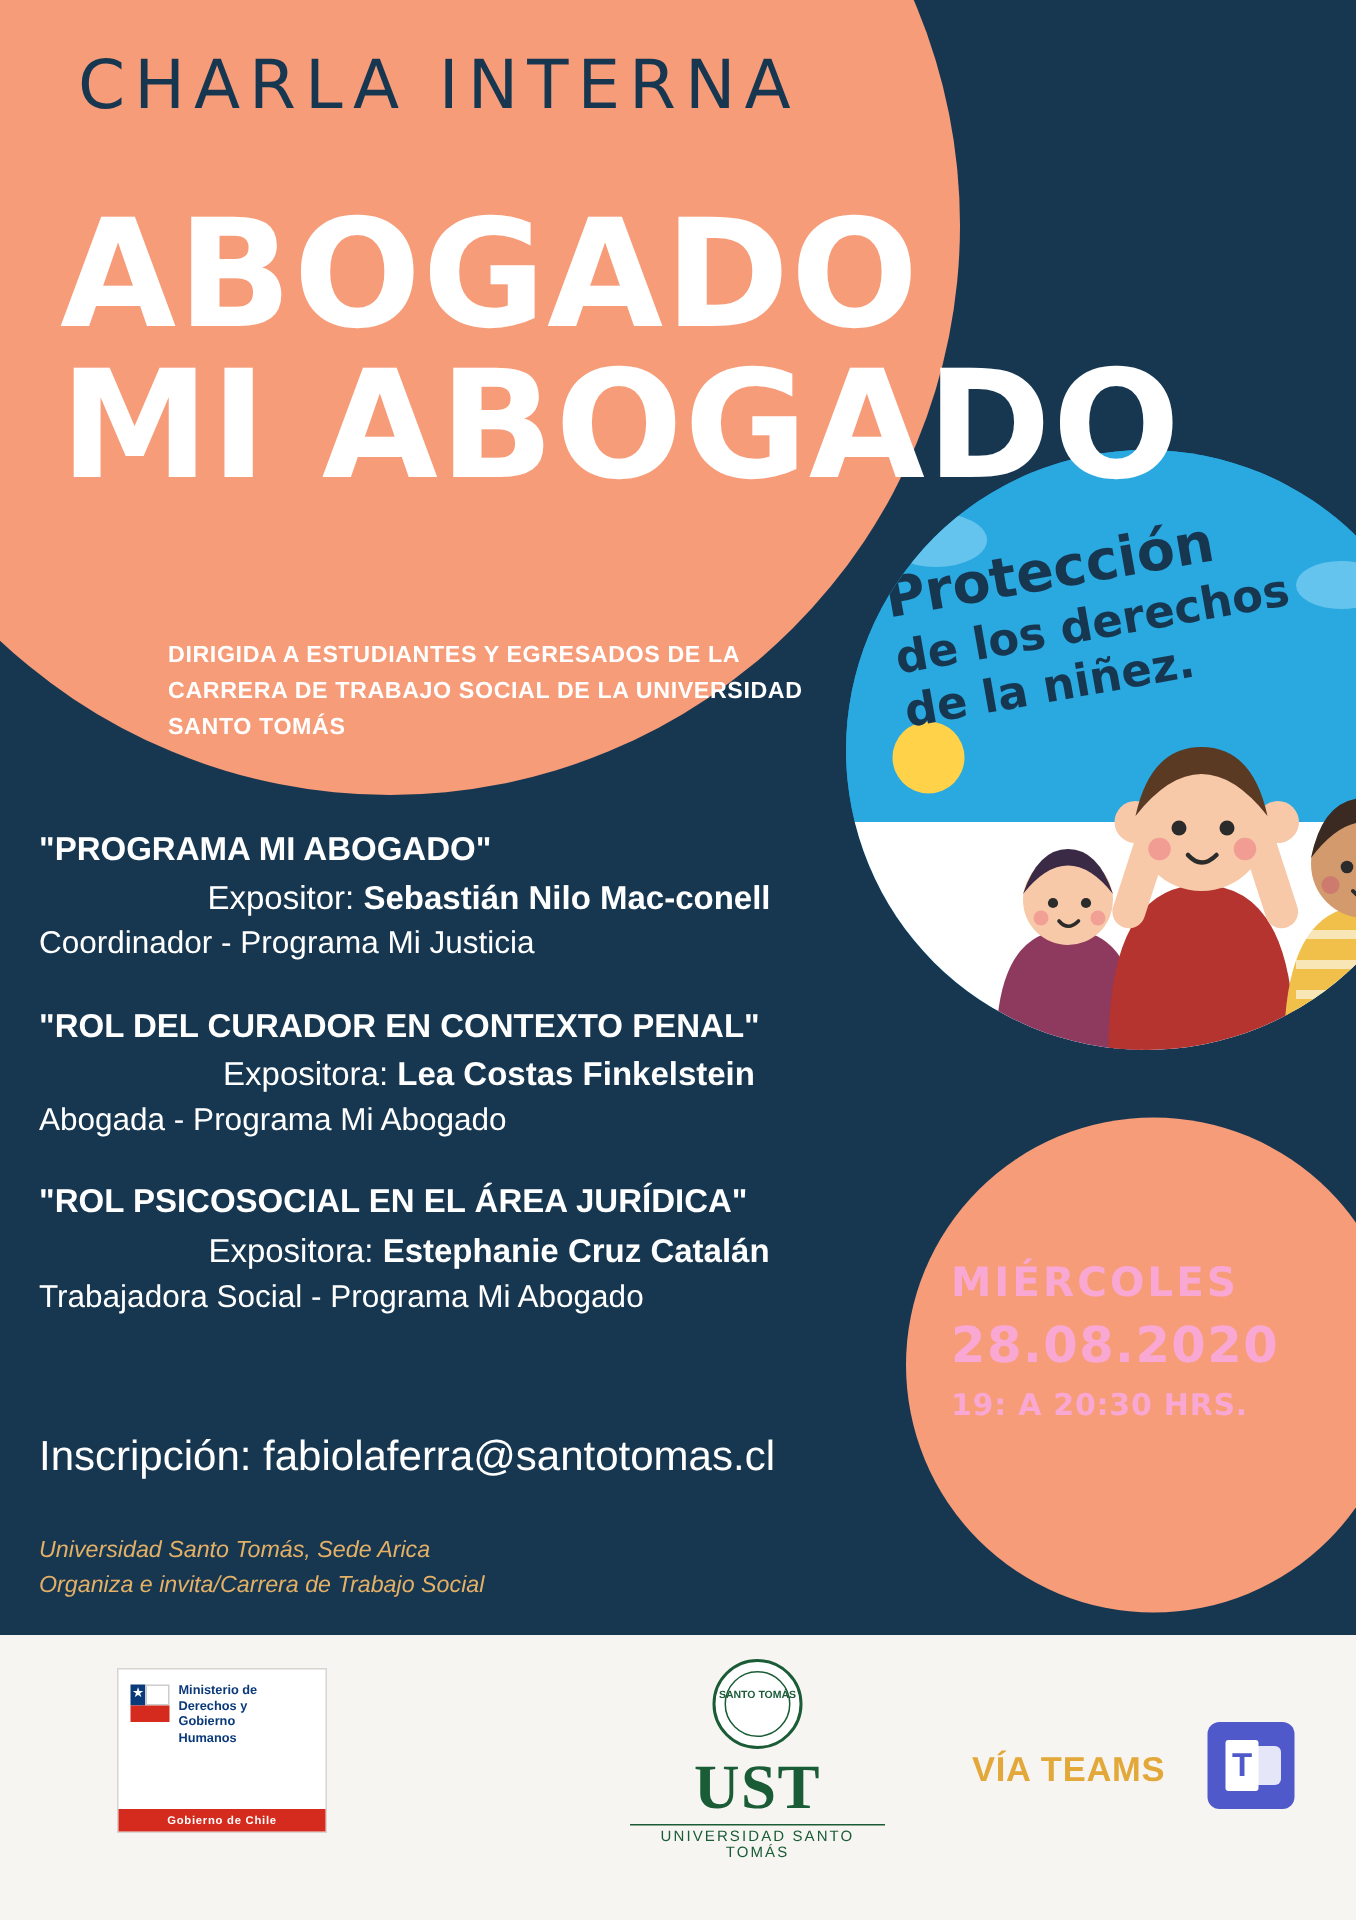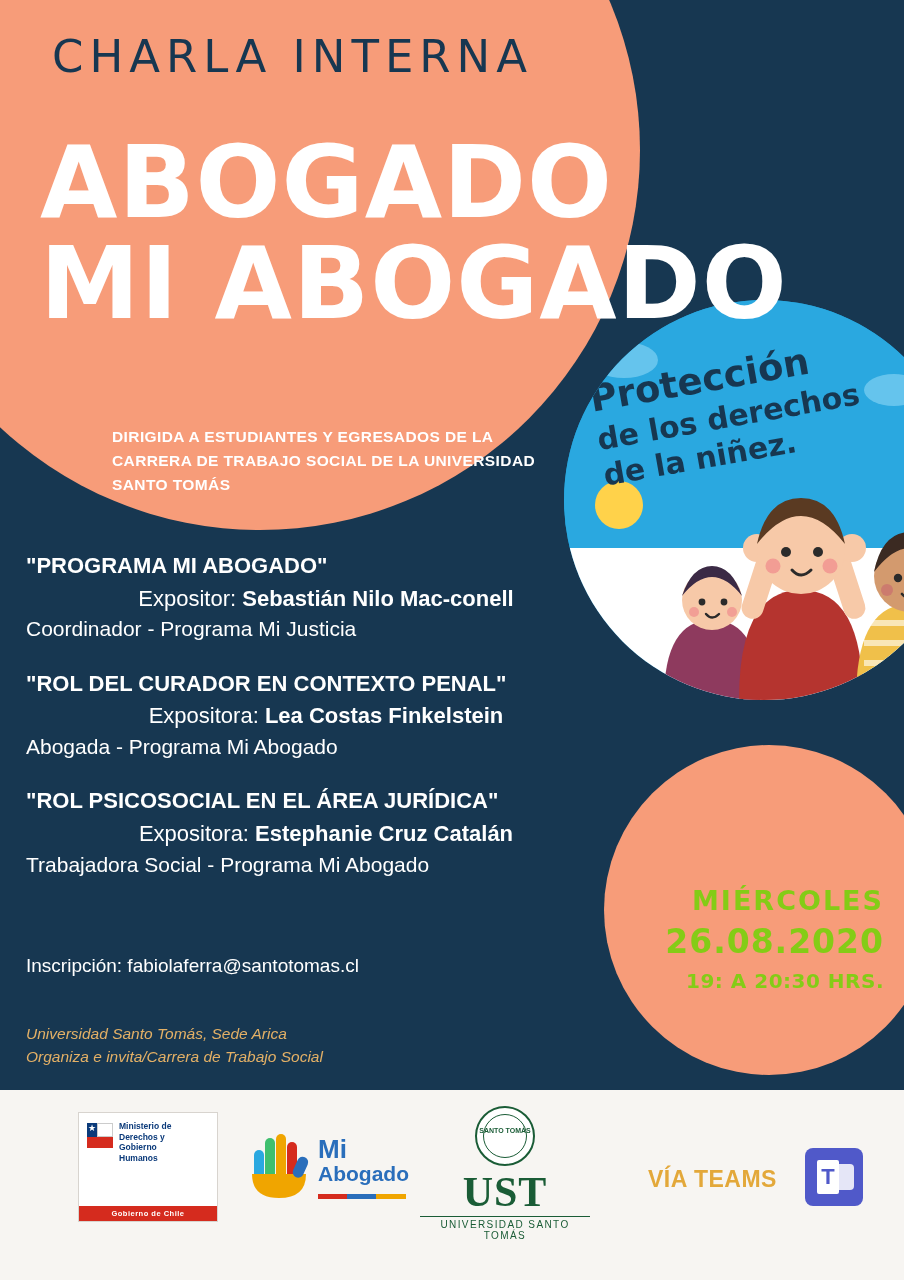--- a/index.html
+++ b/index.html
@@ -107,43 +107,42 @@
   }
   .talk-speaker b { font-weight: bold; }
   .talk-role {
     font-size: 21px;
     line-height: 1.35;
   }
   .inscripcion {
     position: absolute;
     left: 26px;
     top: 955px;
-    font-size: 19px;
+    font-size: 28px;
     color: #ffffff;
   }
   .organiza {
     position: absolute;
     left: 26px;
     top: 1022px;
     font-size: 15.5px;
     font-style: italic;
     color: #e3b066;
     line-height: 1.5;
   }
 
   
   .date-text {
     position: absolute;
     right: 20px;
     top: 840px;
     width: 250px;
-    text-align: right;
-    color: #84cc16;
+    text-align: left;
+    color: #f9a8d4;
     font-family: "DejaVu Sans", sans-serif;
-    margin-top: 45px;
   }
   .date-day {
     font-size: 27px;
     font-weight: bold;
     letter-spacing: 2px;
   }
   .date-num {
     font-size: 33px;
     font-weight: bold;
     letter-spacing: 1px;
@@ -407,21 +406,21 @@
     <div class="photo-text">
       <div class="pt1">Protección</div>
       <div class="pt2">de los derechos</div>
       <div class="pt3">de la niñez.</div>
     </div>
   </div>
 
   <div class="circle-date"></div>
   <div class="date-text">
     <div class="date-day">MIÉRCOLES</div>
-    <div class="date-num">26.08.2020</div>
+    <div class="date-num">28.08.2020</div>
     <div class="date-hour">19: A 20:30 HRS.</div>
   </div>
 
   <div class="charla">CHARLA INTERNA</div>
   <div class="title-big">
     <span class="l1">ABOGADO</span>
     <span class="l2">MI ABOGADO</span>
   </div>
   <div class="dirigida">DIRIGIDA  A ESTUDIANTES  Y EGRESADOS DE LA CARRERA DE TRABAJO SOCIAL DE LA UNIVERSIDAD SANTO TOMÁS</div>
 
@@ -461,35 +460,20 @@
       </div>
       <div class="gob-title">
         <div>Ministerio de</div>
         <div>Derechos y</div>
         <div>Gobierno</div>
         <div>Humanos</div>
       </div>
       <div class="gob-bottom">Gobierno de Chile</div>
     </div>
 
-    <div class="logo-mia">
-      <svg class="hand" viewBox="0 0 62 72">
-        <rect x="6" y="22" width="10" height="30" rx="5" fill="#2aa8e0"></rect>
-        <rect x="17" y="10" width="10" height="42" rx="5" fill="#3fbf6e"></rect>
-        <rect x="28" y="6" width="10" height="46" rx="5" fill="#f0a500"></rect>
-        <rect x="39" y="14" width="10" height="38" rx="5" fill="#d52b1e"></rect>
-        <path d="M4 46 q0 24 27 24 q27 0 27 -24 z" fill="#f0a500"></path>
-        <rect x="47" y="28" width="11" height="22" rx="5.5" fill="#2a6ebb" transform="rotate(24 52 39)"></rect>
-      </svg>
-      <div class="mia-text">
-        <span class="mi">Mi</span>
-        <span class="ab">Abogado</span>
-      </div>
-      <div class="mia-bar"></div>
-    </div>
 
     <div class="logo-ust">
       <div class="ust-seal">
         <div class="inner"></div>
         <div class="txt">SANTO TOMÁS</div>
       </div>
       <div class="ust-name">UST</div>
       <div class="ust-sub">UNIVERSIDAD SANTO TOMÁS</div>
     </div>
 

